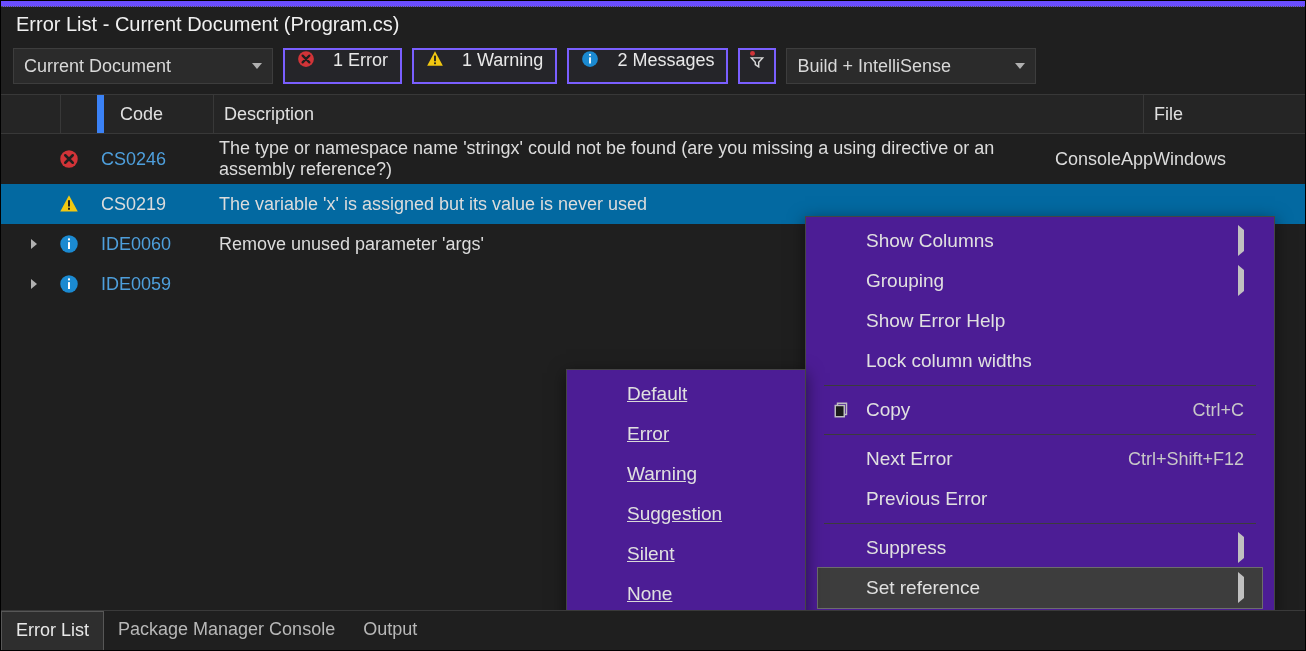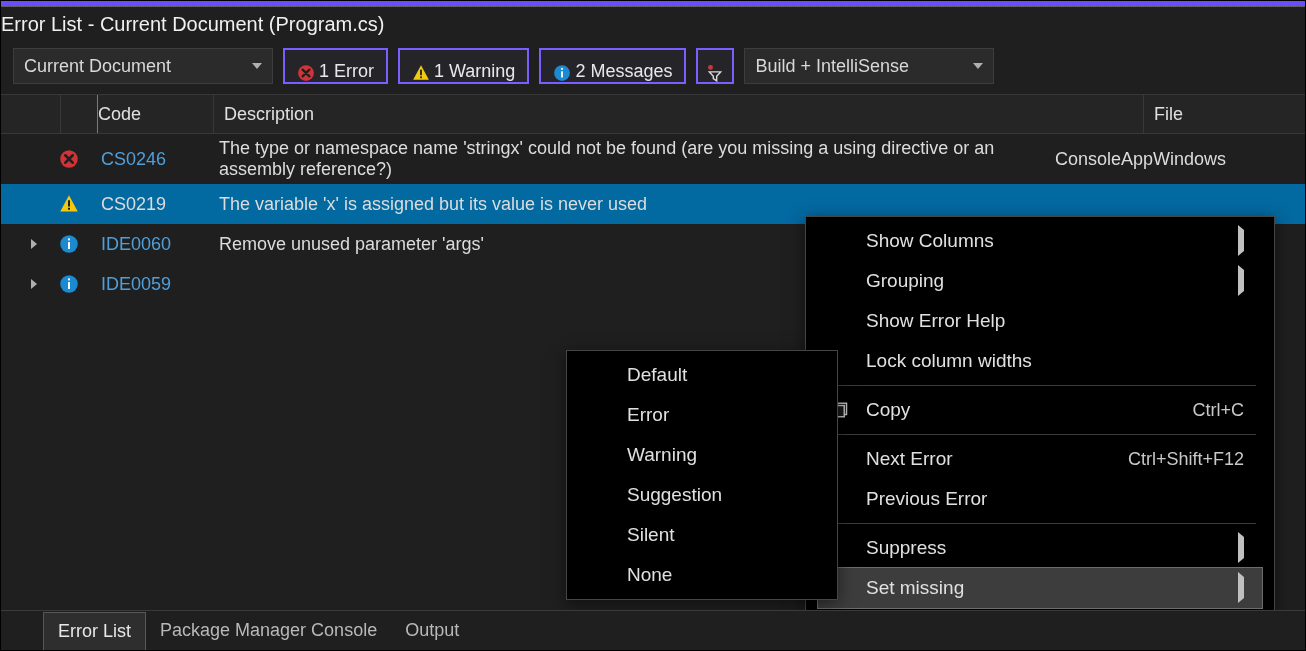--- a/index.html
+++ b/index.html
@@ -13,21 +13,21 @@
     overflow: hidden;
     position: relative;
     border: 1px solid #000;
   }
   .purple-bar {
     height: 6px;
     background: #6a4dff;
     border-bottom: 1px dotted #545454;
   }
   .title-bar {
-    padding: 6px 0;
+    padding: 6px 15px;
     font-size: 20px;
     color: #f0f0f0;
   }
   .toolbar {
     display: flex;
     align-items: center;
     gap: 10px;
     padding: 6px 12px 10px 12px;
   }
   .scope-dropdown {
@@ -44,23 +44,23 @@
     width: 0; height: 0;
     border-left: 5px solid transparent;
     border-right: 5px solid transparent;
     border-top: 6px solid #b0b0b0;
   }
   .pill {
     height: 36px;
     border: 2px solid #7a5fff;
     background: #252529;
     display: flex;
-    align-items: flex-end;
+    align-items: flex-start;
     padding: 0 12px;
-    gap: 4px;
+    gap: 18px;
     color: #e8e8e8;
   }
   .pill.compact { padding: 0 8px; }
   .source-dropdown {
     height: 36px;
     background: #2b2b2b;
     border: 1px solid #3d3d3d;
     display: flex;
     align-items: center;
     justify-content: space-between;
@@ -80,21 +80,21 @@
     align-items: center;
     height: 40px;
     background: #252525;
     border-top: 1px solid #383838;
     border-bottom: 1px solid #383838;
     font-size: 18px;
     color: #e0e0e0;
   }
   .col-expand { width: 60px; flex-shrink:0; border-right: 1px solid #383838; height: 100%; }
   .col-icon   { width: 36px; flex-shrink:0; height: 100%; display:flex; align-items:center; justify-content:center;}
-  .col-code   { width: 116px; flex-shrink:0; border-left: 1px solid #3b82f6; padding-left: 0; display:flex; align-items:center; height:100%;}
+  .col-code   { width: 116px; flex-shrink:0; border-left: 7px solid #3b82f6; padding-left: 16px; display:flex; align-items:center; height:100%;}
   .col-desc   { flex: 1; border-left: 1px solid #383838; padding-left: 10px; display:flex; align-items:center; height:100%;}
   .col-project{ width: 260px; flex-shrink:0; border-left: 1px solid #383838; padding-left: 10px; display:flex; align-items:center; height:100%;}
   .col-file   { width: 162px; flex-shrink:0; border-left: 1px solid #383838; padding-left: 10px; display:flex; align-items:center; height:100%;}
   .row {
     display: flex;
     align-items: center;
     min-height: 40px;
     padding: 4px 0;
   }
   .row.sel { background: #0369a1; }
@@ -110,39 +110,37 @@
     width: 0; height: 0;
     border-top: 5px solid transparent;
     border-bottom: 5px solid transparent;
     border-left: 6px solid #b0b0b0;
   }
   .bottom-tabs {
     position: absolute;
     bottom: 0; left: 0; right: 0;
     height: 40px;
     display: flex;
-    align-items: center;
     border-top: 1px solid #3a3a3a;
     background: #1f1f1f;
-    padding-left: 42px;
   }
   .tab {
     padding: 8px 14px;
     color: #b8b8b8;
   }
   .tab.active {
     background: #2e2e2e;
     border: 1px solid #575757;
     border-bottom: none;
     color: #e8e8e8;
   }
   
   .menu {
     position: absolute;
-    background: #000000;
+    background: #4c1d95;
     border: 1px solid #454545;
     box-shadow: 0 4px 16px rgba(0,0,0,0.5);
     padding: 4px 12px;
   }
   .menu-item {
     display: flex;
     align-items: center;
     height: 40px;
     padding: 0 18px 0 48px;
     position: relative;
@@ -336,26 +334,26 @@
   </div>
   <div class="menu-item">
     <span>Previous Error</span>
   </div>
   <div class="sep"></div>
   <div class="menu-item">
     <span>Suppress</span>
     <span class="mi-sub"><span class="sub-arrow"></span></span>
   </div>
   <div class="menu-item highlight">
-    <span>Set missing</span>
+    <span>Set reference</span>
     <span class="mi-sub"><span class="sub-arrow"></span></span>
   </div>
 </div>
 
-<div class="menu" style="left:565px; top:349px; width:272px;">
+<div class="menu" style="left:565px; top:368px; width:240px;text-decoration:underline;">
   <div class="menu-item">
       <span>Default</span>
     </div>
   <div class="menu-item">
       <span>Error</span>
     </div>
   <div class="menu-item">
       <span>Warning</span>
     </div>
   <div class="menu-item">

